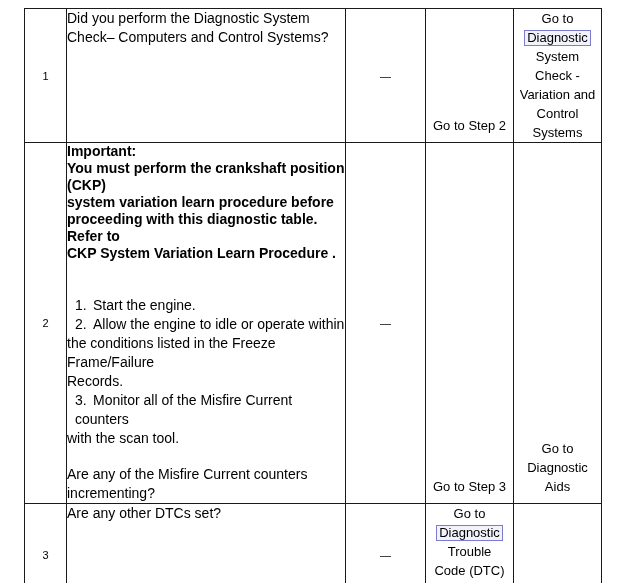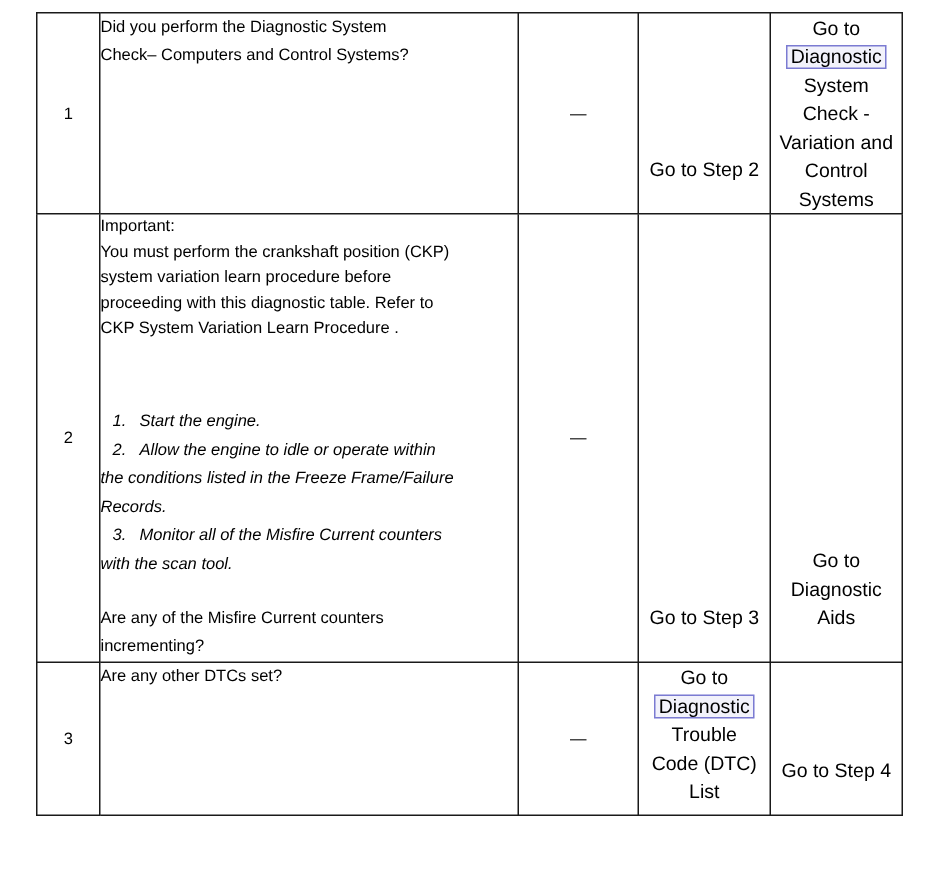--- a/index.html
+++ b/index.html
@@ -59,70 +59,69 @@
     letter-spacing: .2px;
   }
   .hdr .step-head .l2 { display: block; }
   .step-cell {
     text-align: center;
     vertical-align: middle;
     font-size: 11px;
   }
   .action-cell {
     padding: 8px 8px 6px 8px;
-    font-size: 11px;
+    font-size: 14px;
     line-height: 19px;
   }
   .values-cell {
     text-align: center;
     vertical-align: middle;
     font-size: 11px;
   }
   .branch-cell {
     text-align: center;
     font-size: 13px;
     line-height: 19px;
     padding: 8px 4px 6px 4px;
   }
   .branch-cell.bottom {
     vertical-align: bottom;
-    padding-bottom: 20px;
+    padding-bottom: 7px;
   }
   .branch-cell.top {
     vertical-align: top;
   }
 
   .dash { font-size: 11px; }
 
   .line { display: block; }
 
   
   .doclink {
     display: inline-block;
     padding: 0 2px;
     background: #f2f2fb;
     border: 1px solid #7b7bd2;
     line-height: 14px;
     margin: 1px 0;
   }
 
   .bold-block {
-    font-weight: normal;
+    font-weight: bold;
     line-height: 17px;
-    margin-bottom: 18px;
+    margin-bottom: 8px;
   }
   .bold-block .line { display: block; }
 
   .spacer-lg { height: 26px; }
   .spacer-sm { height: 17px; }
 
   .num-list .line { display: block; }
   .num-list {
     line-height: 19px;
-    font-style: italic;
   }
   .num-list .ni { padding-left: 8px; }
   .num-list .ni .num { display: inline-block; width: 18px; }
 
   .question .line { display: block; }
 </style>
 </head>
 <body>
 
 <div class="page">

